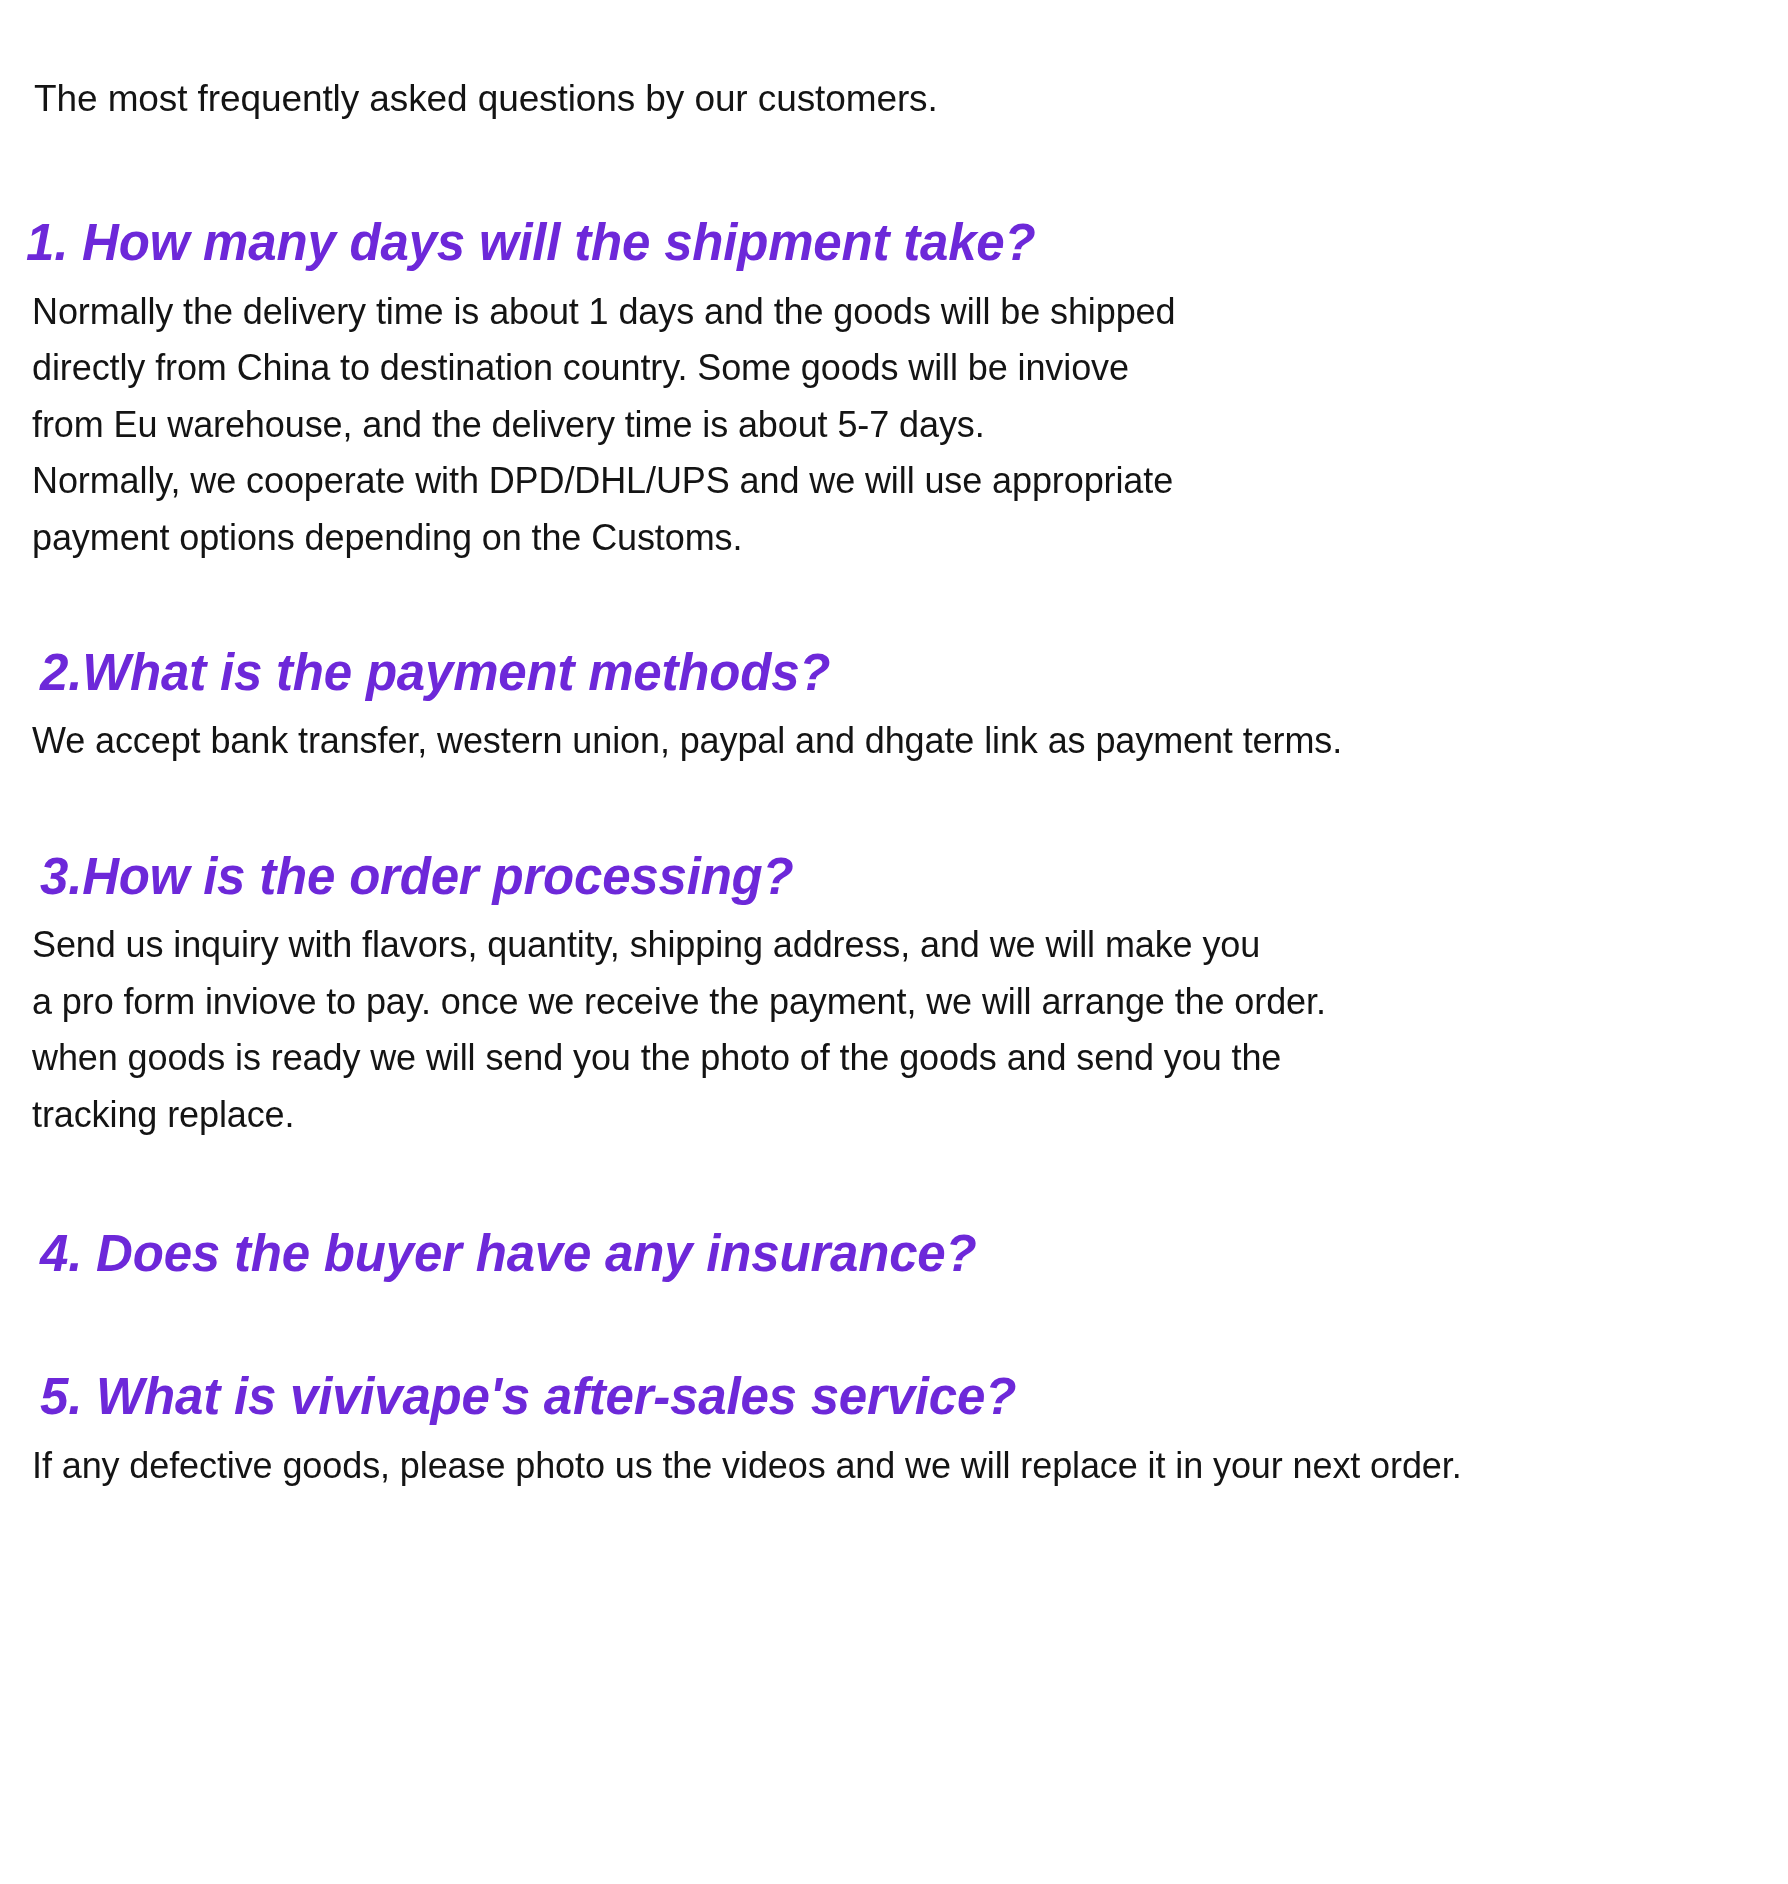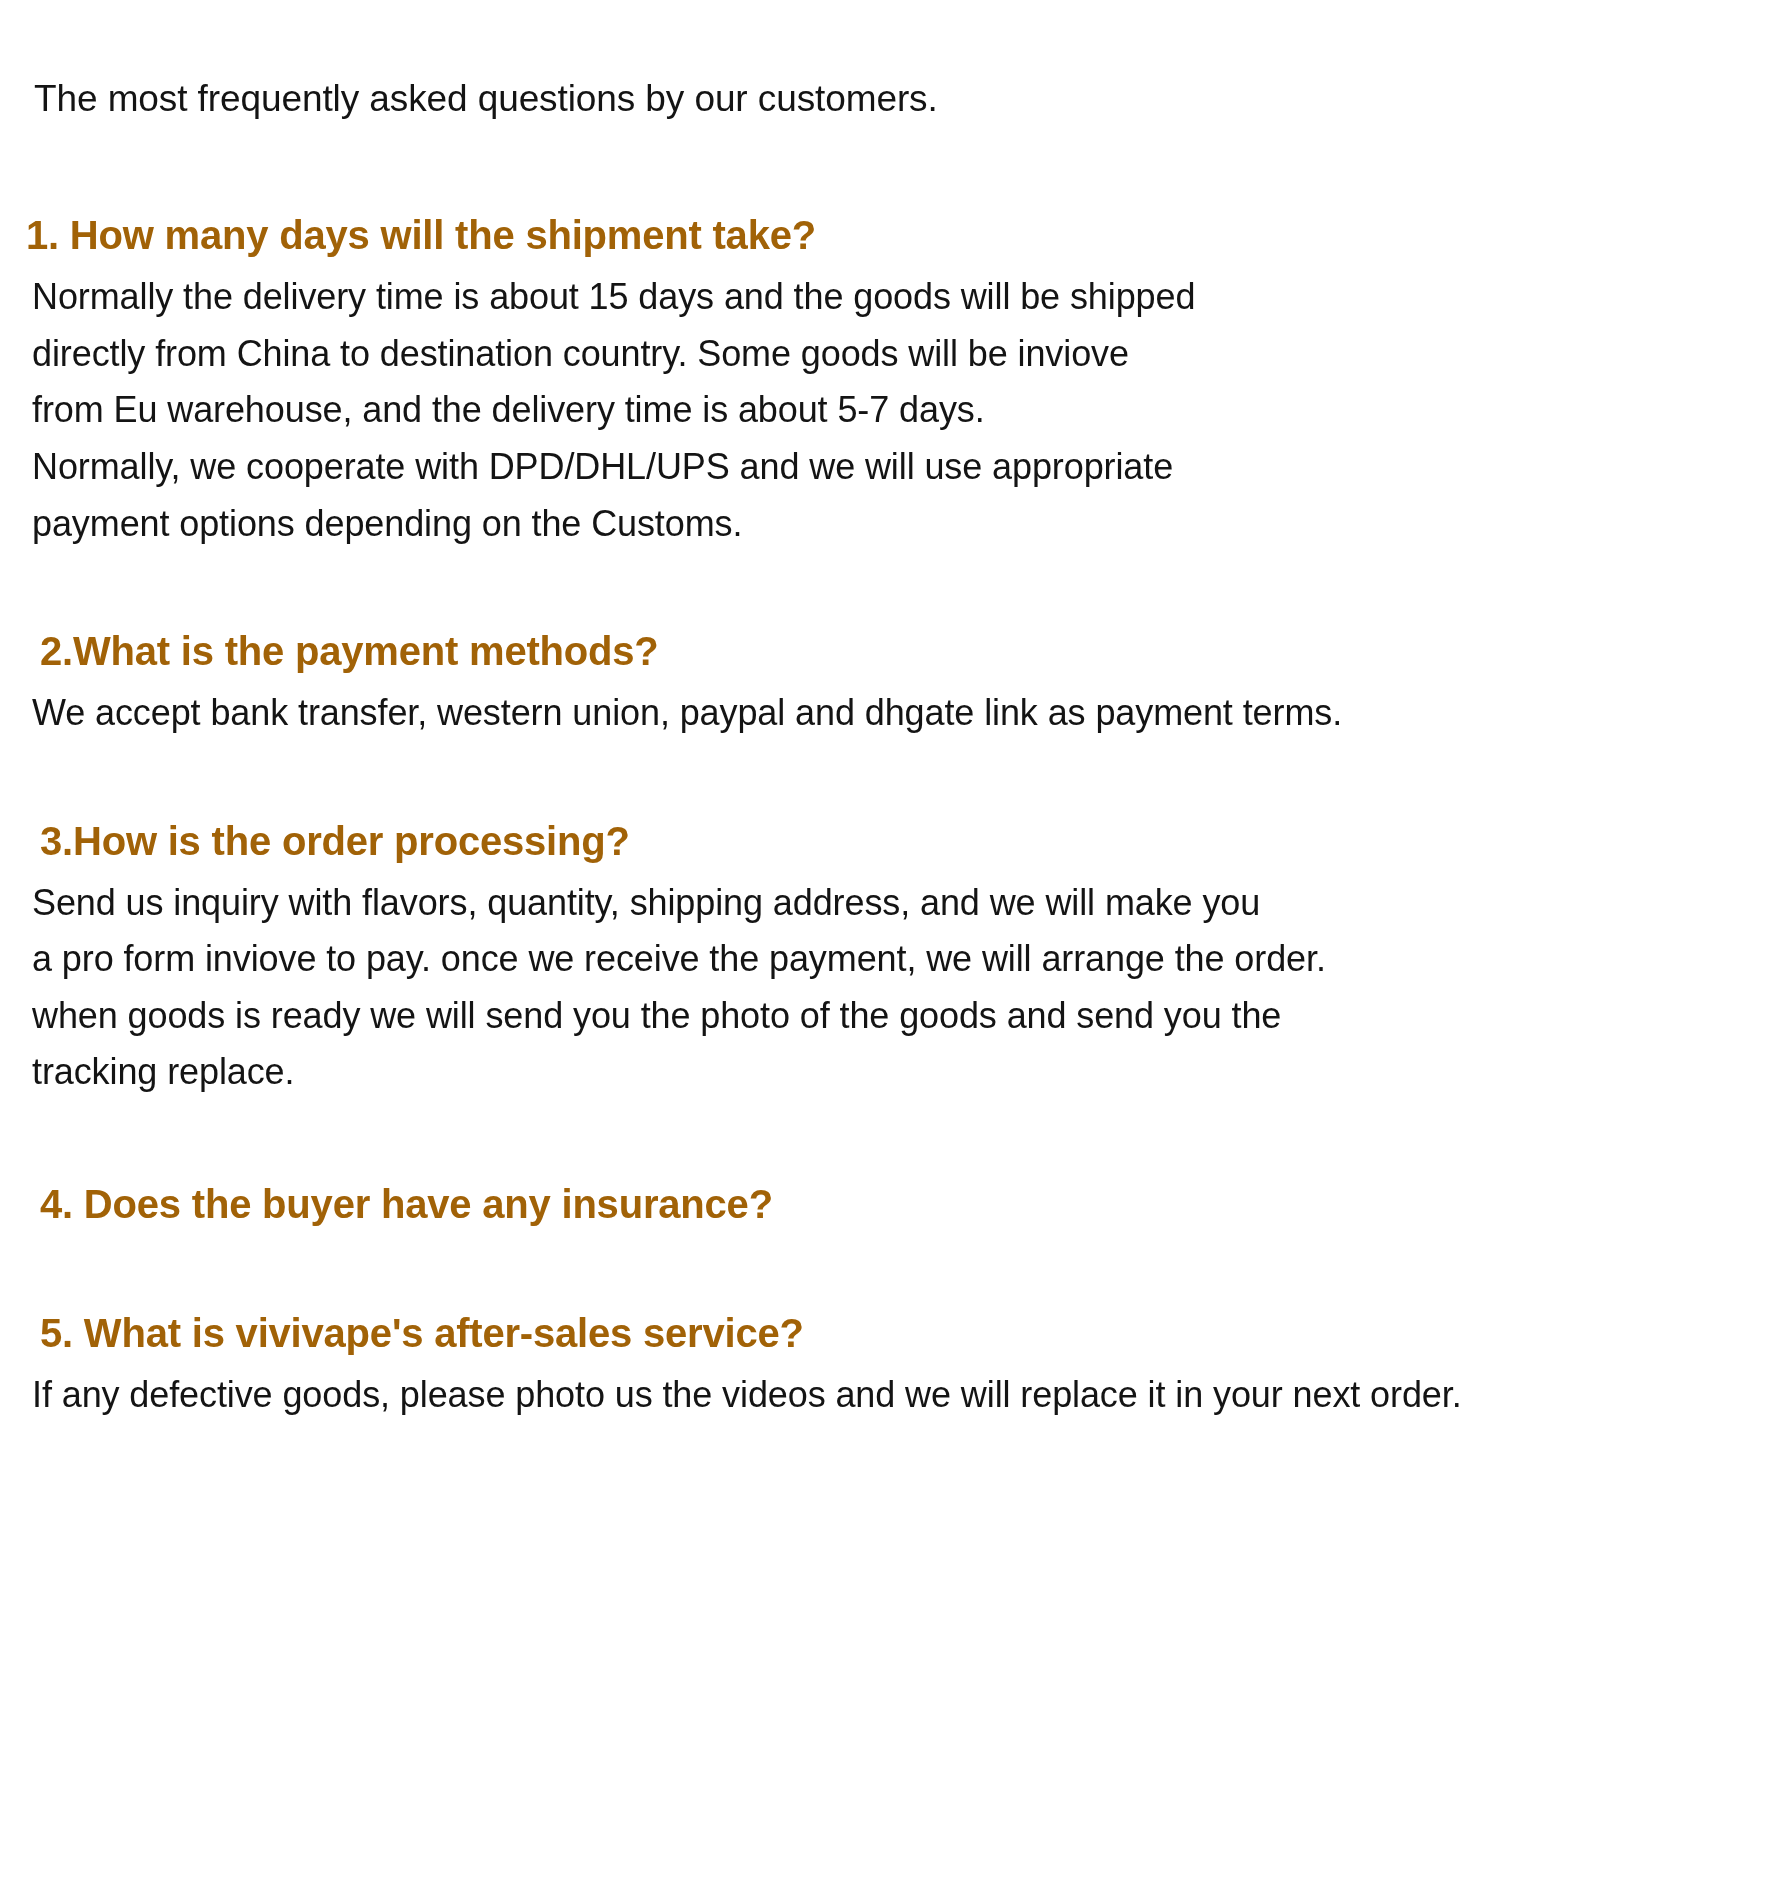--- a/index.html
+++ b/index.html
@@ -26,25 +26,26 @@
     font-size: 37px;
     line-height: 1.25;
     color: #141414;
     margin: 0 0 88px 8px;
     letter-spacing: -0.1px;
   }
   .faq-item {
     margin-bottom: 62px;
   }
   .faq-question {
-    font-size: 40px;
+    font-size: 51px;
     line-height: 1.28;
-    color: #a16207;
+    color: #6d28d9;
     margin: 0 0 8px 0;
     letter-spacing: -0.2px;
+    font-style: italic;
   }
   .faq-answer {
     font-size: 36px;
     line-height: 1.57;
     color: #141414;
     margin: 0 0 0 6px;
     letter-spacing: -0.1px;
   }
   .faq-answer .ln {
     display: block;
@@ -61,21 +62,21 @@
 </head>
 <body>
 
 <div class="page">
 
   <p class="intro">The most frequently asked questions by our customers.</p>
 
   <section class="faq-item item-1">
     <h2 class="faq-question">1. How many days will the shipment take?</h2>
     <div class="faq-answer">
-      <span class="ln">Normally the delivery time is about 15 days and the goods will be shipped</span>
+      <span class="ln">Normally the delivery time is about 1 days and the goods will be shipped</span>
       <span class="ln">directly from China to destination country. Some goods will be inviove</span>
       <span class="ln">from Eu warehouse, and the delivery time is about 5-7 days.</span>
       <span class="ln">Normally, we cooperate with DPD/DHL/UPS and we will use appropriate</span>
       <span class="ln">payment options depending on the Customs.</span>
     </div>
   </section>
 
   <section class="faq-item item-2">
     <h2 class="faq-question indent">2.What is the payment methods?</h2>
     <div class="faq-answer">

